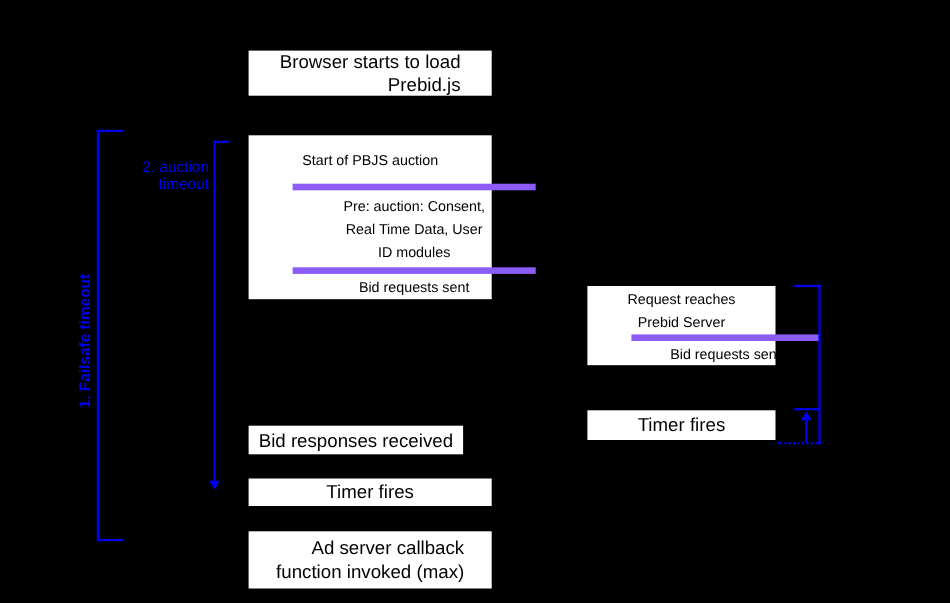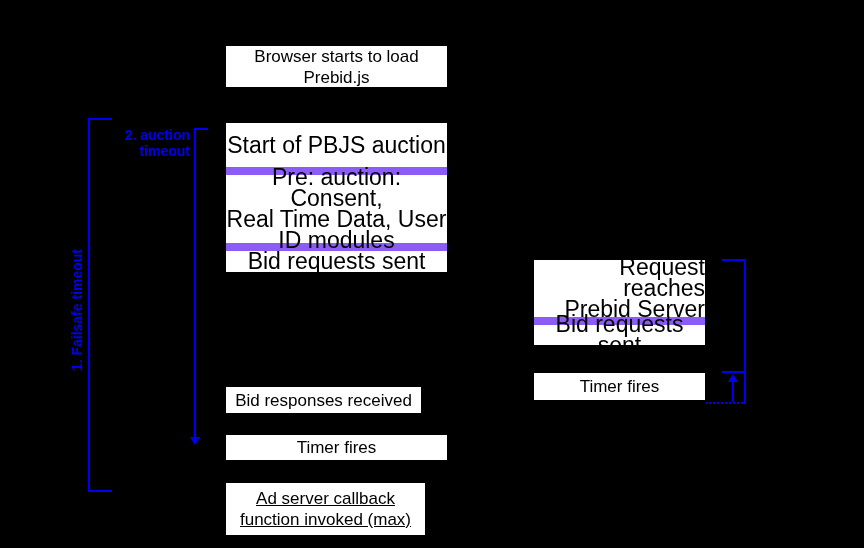--- a/index.html
+++ b/index.html
@@ -10,35 +10,35 @@
     position:relative; overflow:hidden;
   }
   .canvas { position:absolute; left:0; top:0; width:864px; height:548px; }
 
   
   .box {
     position:absolute;
     background:#ffffff;
     color:#000000;
     display:flex; align-items:center; justify-content:center;
-    text-align:center;
+    text-align:right;
     font-size:17px; line-height:21px;
     white-space:pre-line;
     box-sizing:border-box;
   }
   .stack { position:absolute; background:#ffffff; box-sizing:border-box; }
   .stack .cell {
     width:100%;
     display:flex; align-items:center; justify-content:center;
     text-align:center;
-    color:#000000; font-size:23px; line-height:21px;
+    color:#000000; font-size:13px; line-height:21px;
     white-space:pre-line;
     box-sizing:border-box;
   }
-  .stack .cell + .cell { border-top:8px solid #8b5cf6; }
+  .stack .cell + .cell { border-top:6px solid #8b5cf6;margin-left:40px; }
 
   
   .blue-line, .bracket { position:absolute; box-sizing:border-box; }
   .bracket-left {            
     border-left:2px solid #0000ee;
     border-top:2px solid #0000ee;
     border-bottom:2px solid #0000ee;
   }
   .bracket-top {             
     border-left:2px solid #0000ee;
@@ -58,23 +58,24 @@
   }
   .arrow-up {
     position:absolute; width:0; height:0;
     border-left:5px solid transparent; border-right:5px solid transparent;
     border-bottom:8px solid #0000ee;
   }
 
   
   .blue-label {
     position:absolute;
-    color:#0000ee; font-weight:bold;
+    color:#0000ee; font-weight:normal;
     font-size:14px; line-height:16px;
     white-space:pre-line;
+    margin-top:16px;
   }
   .align-right { text-align:right; }
   .v-label {
     position:absolute;
     display:flex; align-items:center; justify-content:center;
   }
   .v-label span {
     writing-mode:vertical-rl;
     transform:rotate(180deg);
     color:#0000ee; font-weight:bold; font-size:14px;
@@ -82,24 +83,24 @@
   }
 
   
   #box-browser      { left:226px; top:46px;  width:221px; height:41px; }
   #stack-client     { left:226px; top:123px; width:221px; }
   #cell-start       { height:44px; }
   #cell-pre         { height:76px; }
   #cell-bidreq      { height:29px; }
   #box-responses    { left:226px; top:387px; width:195px; height:26px; }
   #box-timer-client { left:226px; top:435px; width:221px; height:25px; }
-  #box-adserver     { left:226px; top:483px; width:199px; height:52px;text-decoration:underline; }
+  #box-adserver     { left:226px; top:483px; width:221px; height:52px; }
 
   #stack-server     { left:534px; top:260px; width:171px; }
-  #cell-reaches     { height:57px;text-align:right; }
+  #cell-reaches     { height:44px; }
   #cell-s2sreq      { height:28px; }
   #box-timer-server { left:534px; top:373px; width:171px; height:27px; }
 
   #bracket-failsafe { left:88px;  top:118px; width:24px; height:374px; }
   #label-failsafe   { left:60px;  top:240px; width:34px; height:140px; }
 
   #bracket-auction  { left:194px; top:128px; width:14px; height:310px; }
   #arrow-auction    { left:190px; top:437px; }
   #label-auction    { left:98px;  top:127px; width:92px; }
 

